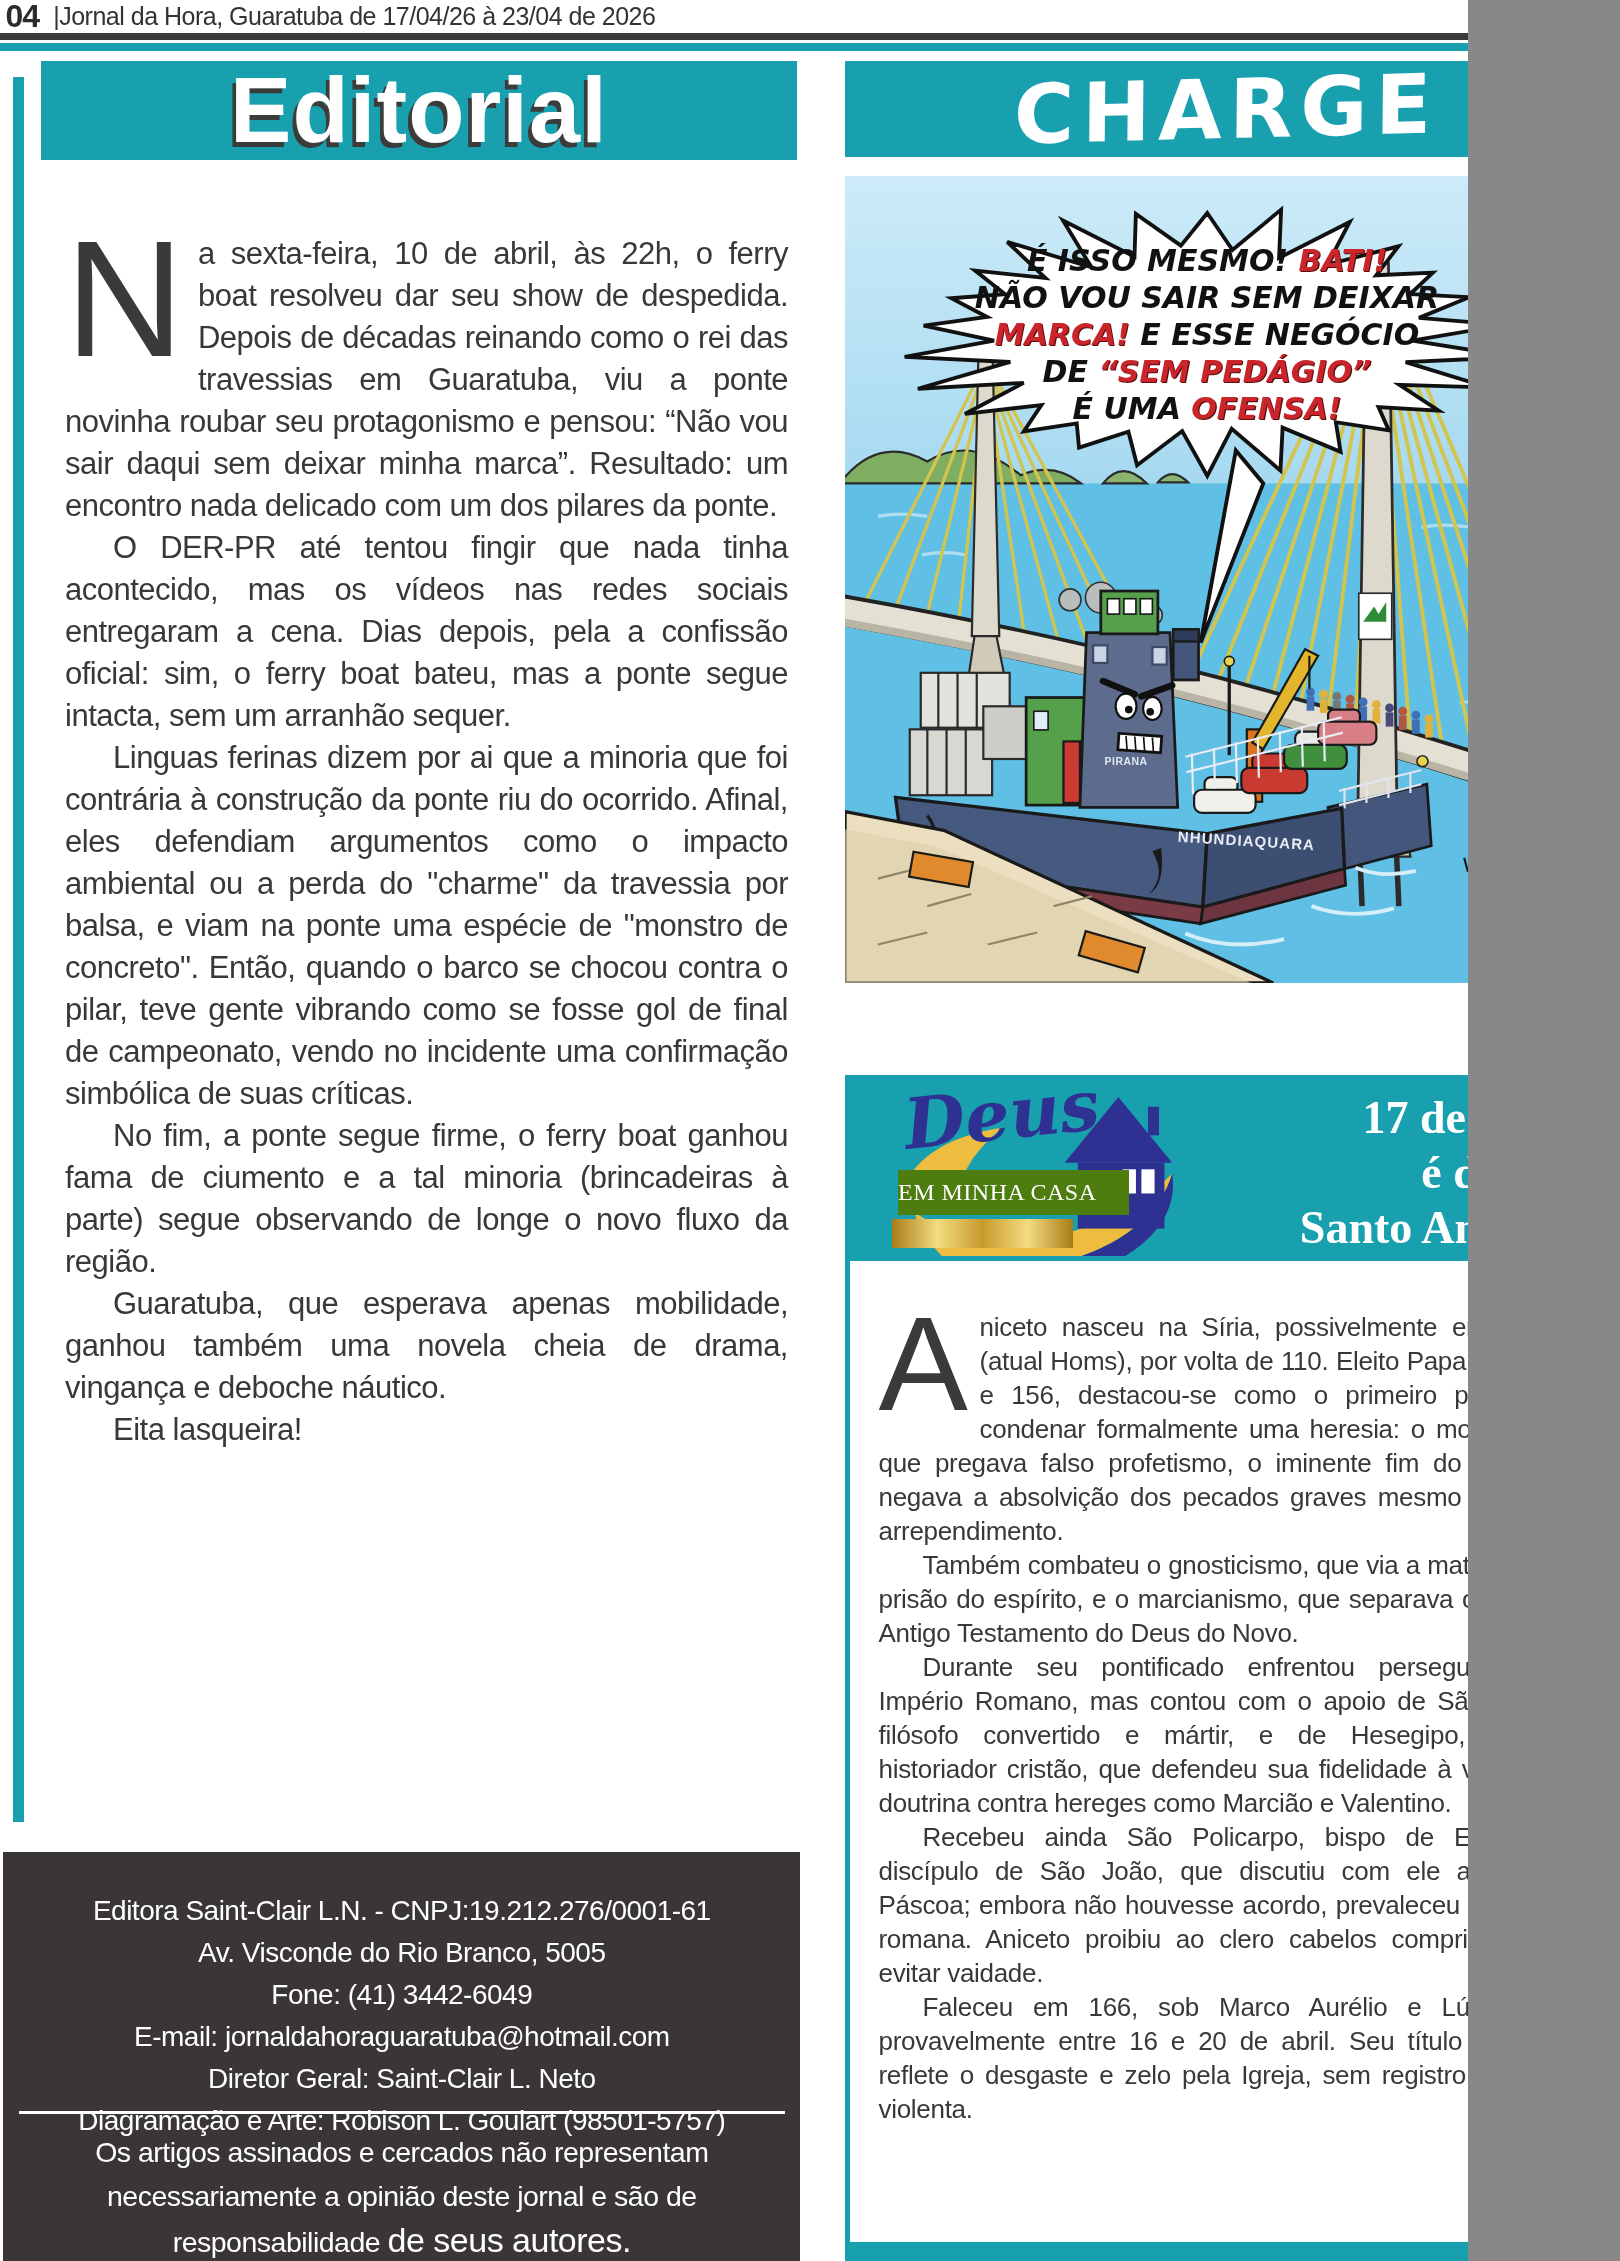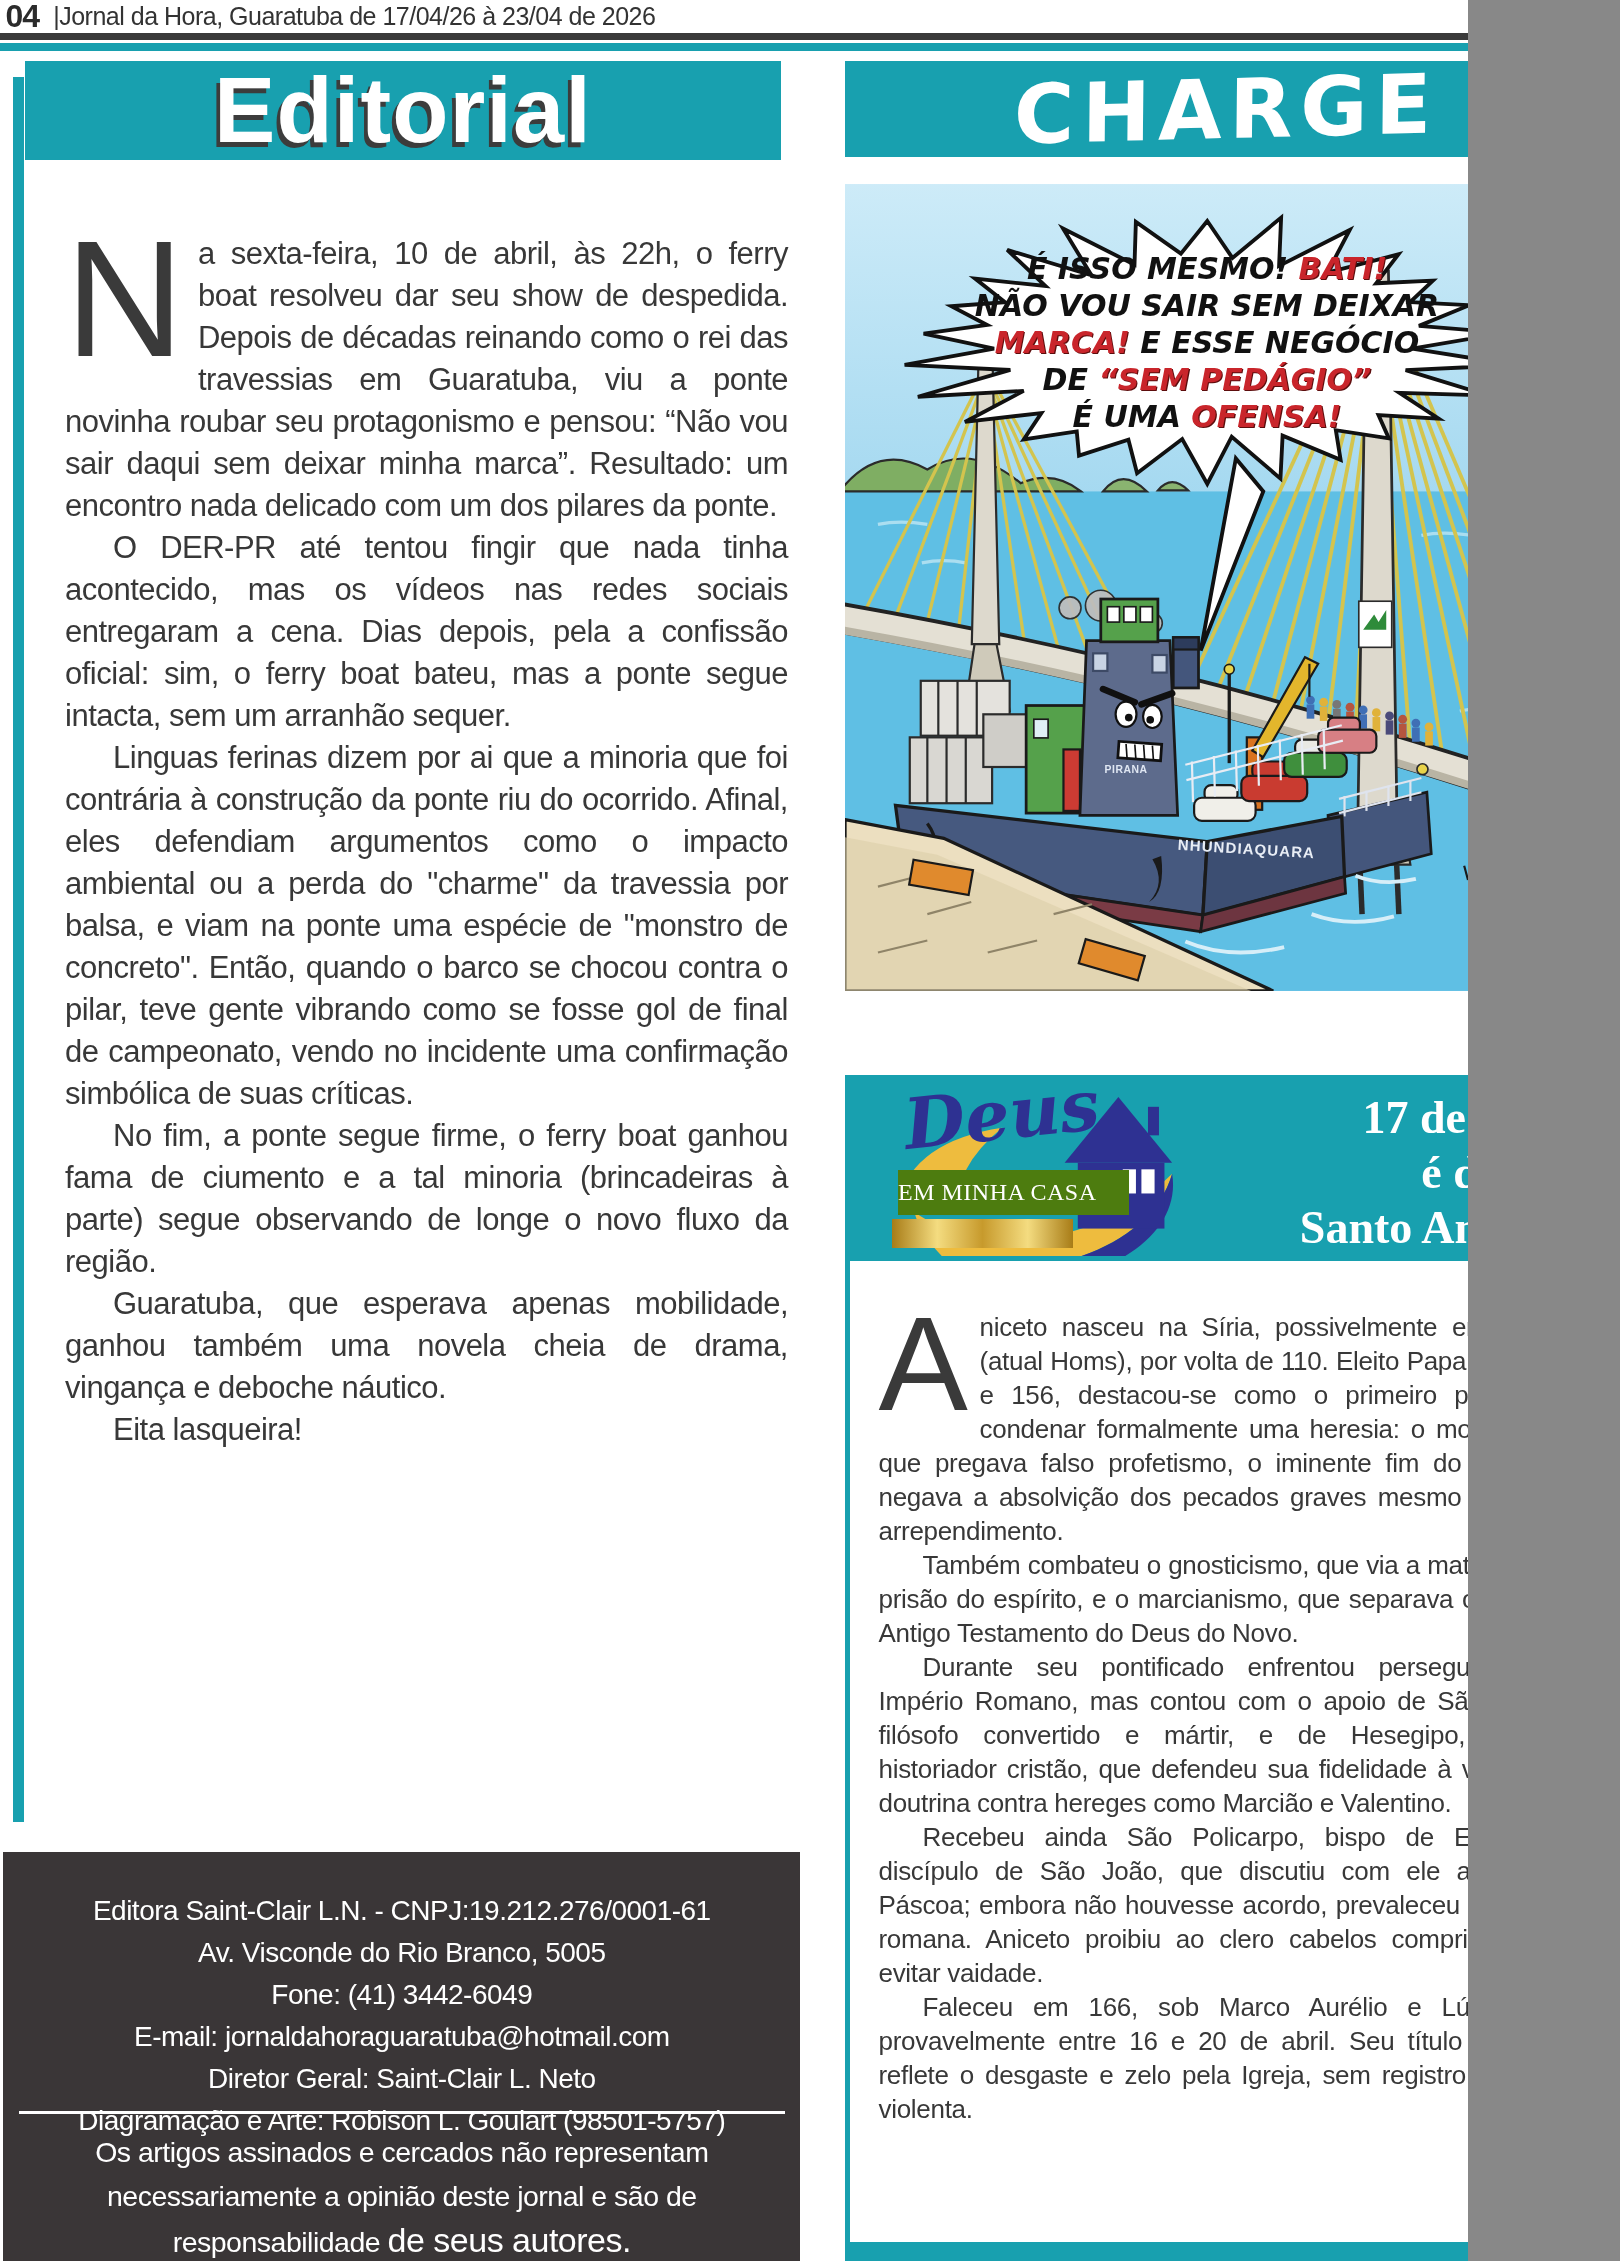--- a/index.html
+++ b/index.html
@@ -8,21 +8,21 @@
 
   
   .masthead{position:absolute;left:0;top:0;width:100%;height:33px;display:flex;align-items:flex-start;}
   .page-number{font-weight:bold;font-size:32px;line-height:32px;color:#2b2b2b;margin-left:5.5px;letter-spacing:-1.1px;}
   .issue-line{font-size:25px;line-height:32px;color:#333;margin-left:14.3px;letter-spacing:-0.5px;text-align:right;}
   .rule-dark{position:absolute;left:0;top:33px;width:100%;height:6.6px;background:#3a3a3a;}
   .strip-teal{position:absolute;left:0;top:43px;width:100%;height:8.2px;background:var(--teal);}
 
   
   .left-teal-bar{position:absolute;left:13px;top:77px;width:11px;height:1745px;background:var(--teal);}
-  .editorial-box{position:absolute;left:25px;top:61px;width:756px;height:99px;background:var(--teal);
+  .editorial-box{position:absolute;left:41px;top:61px;width:756px;height:99px;background:var(--teal);
                  display:flex;align-items:center;justify-content:center;}
   .editorial-title{font-size:92px;font-weight:bold;color:#fff;letter-spacing:1.1px;
                    text-shadow:-3.8px 5px 0 #3c3c3c;}
   .ed-body{position:absolute;left:65px;top:233px;width:723px;font-size:31px;line-height:42px;
            text-align:justify;color:#383838;letter-spacing:-0.5px;}
   .ed-body p{margin:0;text-indent:48px;}
   .ed-body p.first{text-indent:0;}
   .dropcap{float:left;font-size:165px;line-height:127px;padding:3.3px 14.3px 0 0;color:#3a3a3a;}
 
   
@@ -33,21 +33,21 @@
               font-size:28.5px;line-height:44px;letter-spacing:-0.5px;}
   .disclaimer .big{font-size:34px;}
 
   
   .charge-box{position:absolute;left:845px;top:61px;width:762px;height:96px;background:var(--teal);
               display:flex;align-items:center;justify-content:center;}
   .charge-title{font-family:"DejaVu Sans",sans-serif;font-size:82px;font-weight:bold;color:#fff;
                 letter-spacing:7.7px;transform:rotate(-1.5deg) skewX(-2deg);}
 
   
-  .cartoon{position:absolute;left:845px;top:184px;width:763px;height:807px;overflow:hidden;}
+  .cartoon{position:absolute;left:845px;top:176px;width:763px;height:807px;overflow:hidden;}
   .cartoon svg{position:absolute;inset:0;}
   .bubble-text{position:absolute;left:93px;top:66px;width:538px;text-align:center;
                font-family:"DejaVu Sans",sans-serif;font-weight:bold;font-style:italic;
                font-size:30px;line-height:37px;color:#111;}
   .bubble-text .seg-red{color:#c9252b;text-shadow:1.1px 1.1px 0 #5d0d0d;}
   .boat-name{position:absolute;left:319px;top:656px;width:165px;text-align:center;color:#e8edf5;
              font-size:15px;font-weight:bold;letter-spacing:1.1px;transform:rotate(3.5deg);}
   .cabin-label{position:absolute;left:248px;top:580px;width:66px;text-align:center;color:#dfe6f2;
                font-size:10.4px;font-weight:bold;letter-spacing:0.5px;}
   .zap-bubble-text{position:absolute;left:671px;top:709px;width:104px;text-align:center;

